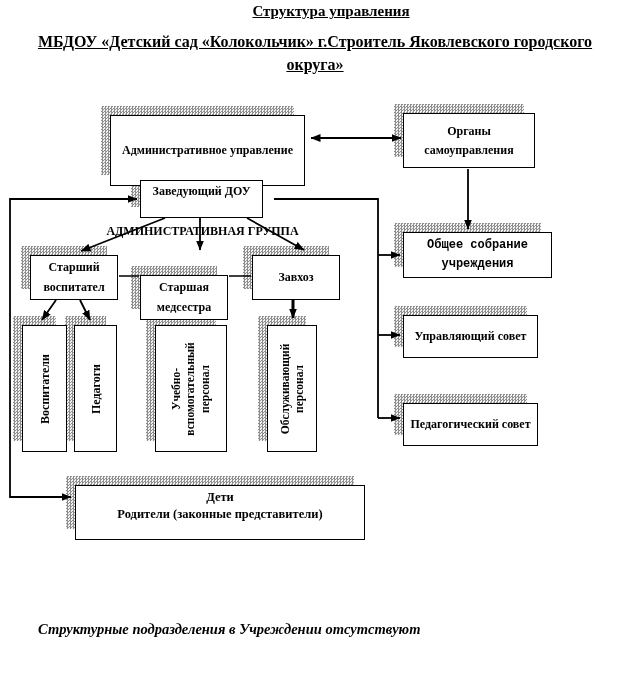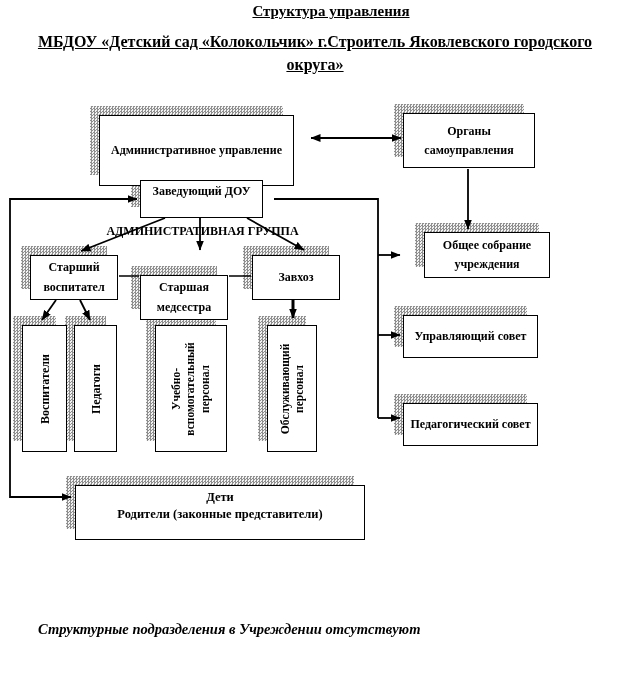--- a/index.html
+++ b/index.html
@@ -41,28 +41,28 @@
     padding:1px 3px;
   }
   
   .box::before{
     content:""; position:absolute; z-index:-1;
     left:-10px; top:-10px; width:100%; height:100%;
     background:#b0b0b0;
     background-image:repeating-conic-gradient(#8f8f8f 0% 25%, #f2f2f2 0% 50%);
     background-size:3px 3px;
   }
-  .b-admin { left:99px; top:115px; width:195px; height:71px; }
+  .b-admin { left:110px; top:115px; width:195px; height:71px; }
   .b-organy{ left:403px; top:113px; width:132px; height:55px; line-height:1.55;}
   .b-zav   { left:140px; top:180px; width:123px; height:38px;
              align-items:flex-start; padding-top:3px; line-height:1.3;}
   .b-sv    { left:30px;  top:255px; width:88px;  height:45px; line-height:1.6;}
   .b-sm    { left:140px; top:255px; width:88px;  height:45px; line-height:1.6;margin-top:20px;}
   .b-zh    { left:252px; top:255px; width:88px;  height:45px; line-height:1.6;}
-  .b-sobr  { left:424px; top:232px; width:126px; height:46px; line-height:1.55;}
+  .b-sobr  { left:403px; top:232px; width:149px; height:46px; line-height:1.55;font-family:Liberation Mono, monospace;}
   .b-uprav { left:403px; top:315px; width:135px; height:43px; line-height:1.55;}
   .b-pedsov{ left:403px; top:403px; width:135px; height:43px; line-height:1.55;}
   .b-deti  { left:75px;  top:485px; width:290px; height:55px;
              flex-direction:column; align-items:center; justify-content:flex-start;
              padding-top:3px; line-height:1.35; font-size:12.5px;}
   .b-vosp  { left:22px;  top:325px; width:45px; height:127px; }
   .b-ped   { left:74px;  top:325px; width:43px; height:127px; }
   .b-uch   { left:155px; top:325px; width:72px; height:127px; }
   .b-obs   { left:267px; top:325px; width:50px; height:127px; }
   .vbox{ padding:0; }

